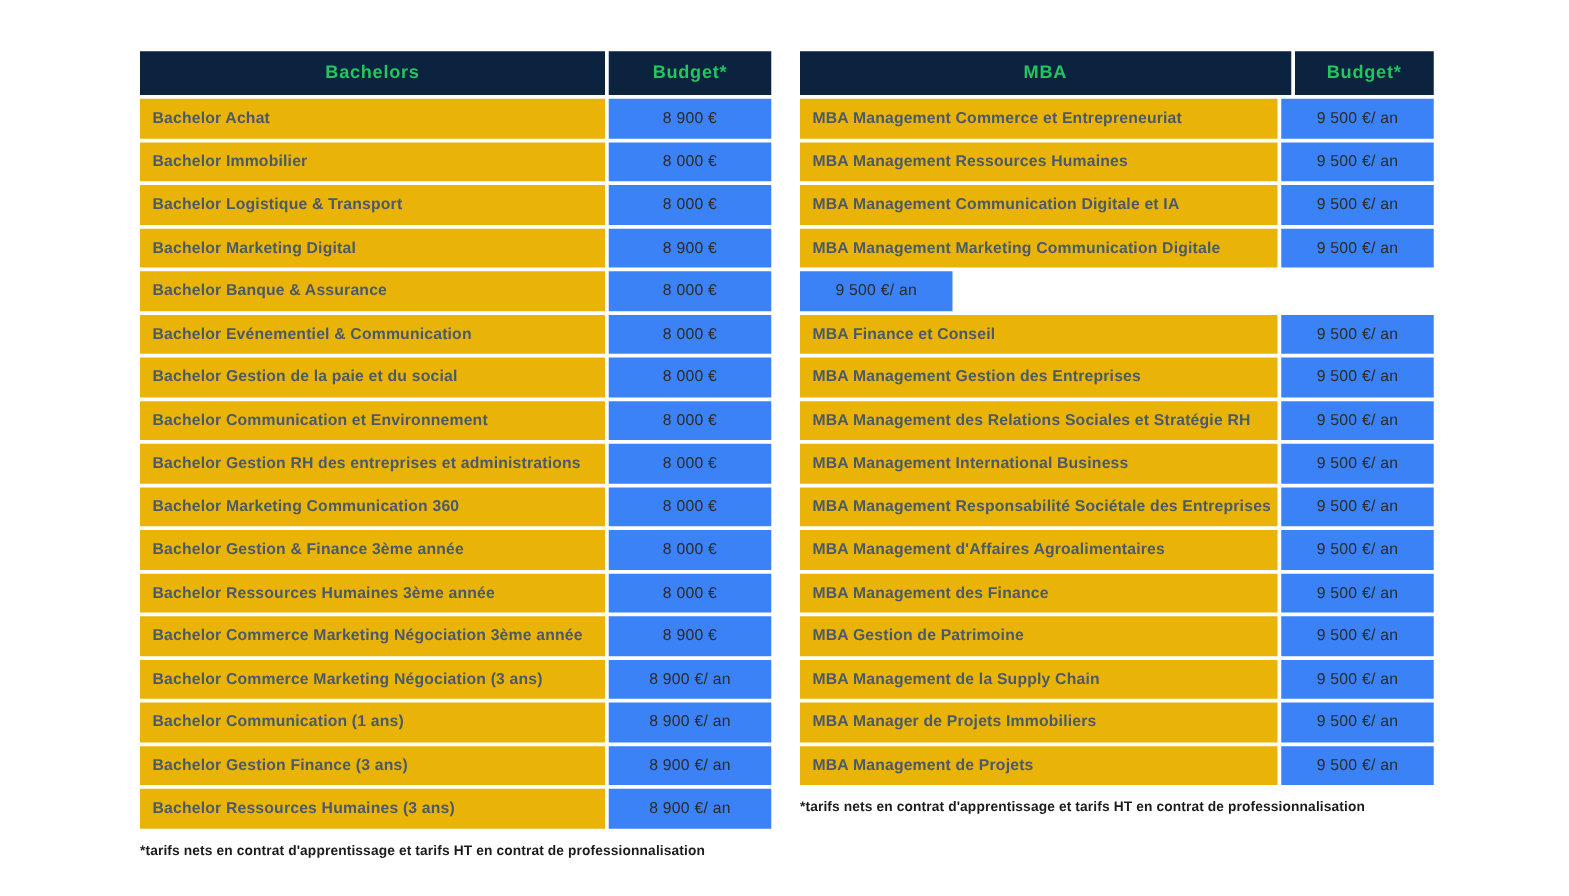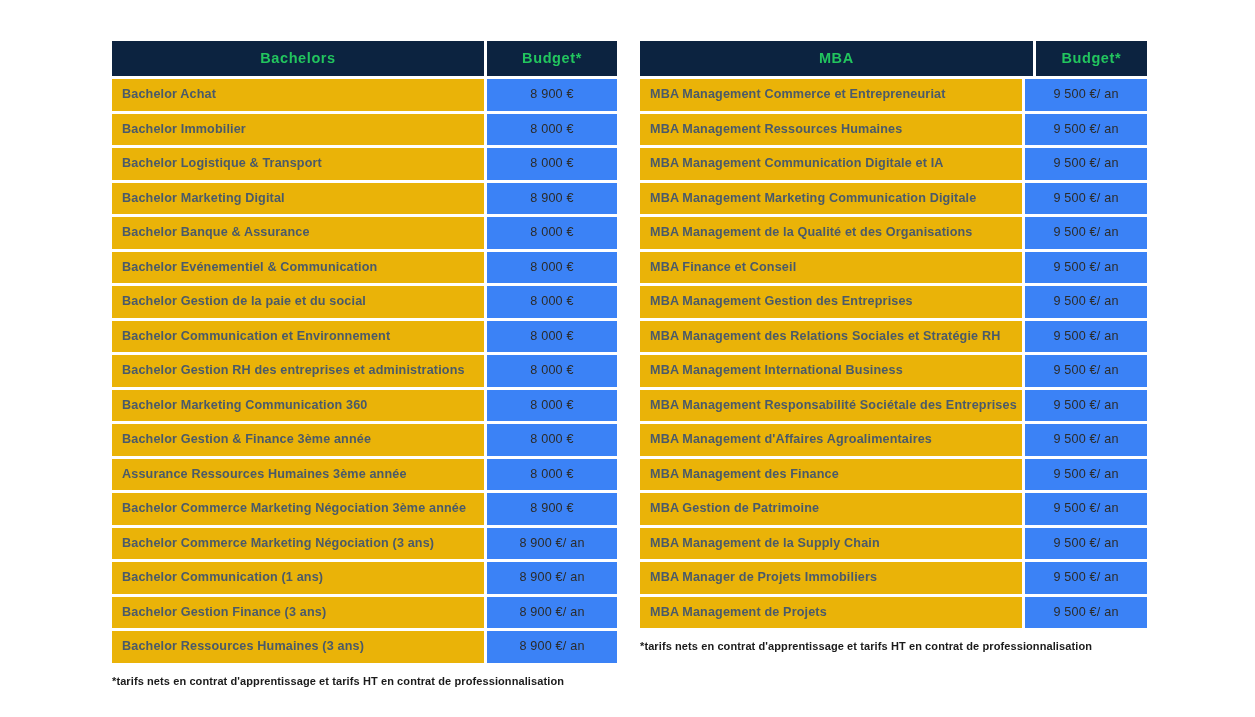--- a/index.html
+++ b/index.html
@@ -168,21 +168,21 @@
           </div>
           <div class="row">
             <div class="cell name-col">Bachelor Marketing Communication 360</div>
             <div class="cell budget-col">8 000 €</div>
           </div>
           <div class="row">
             <div class="cell name-col">Bachelor Gestion &amp; Finance 3ème année</div>
             <div class="cell budget-col">8 000 €</div>
           </div>
           <div class="row">
-            <div class="cell name-col">Assurance Ressources Humaines 3ème année</div>
+            <div class="cell name-col">Bachelor Ressources Humaines 3ème année</div>
             <div class="cell budget-col">8 000 €</div>
           </div>
           <div class="row">
             <div class="cell name-col">Bachelor Commerce Marketing Négociation 3ème année</div>
             <div class="cell budget-col">8 900 €</div>
           </div>
           <div class="row">
             <div class="cell name-col">Bachelor Commerce Marketing Négociation (3 ans)</div>
             <div class="cell budget-col">8 900 €/ an</div>
           </div>
@@ -218,21 +218,20 @@
           </div>
           <div class="row">
             <div class="cell name-col">MBA Management Communication Digitale et IA</div>
             <div class="cell budget-col">9 500 €/ an</div>
           </div>
           <div class="row">
             <div class="cell name-col">MBA Management Marketing Communication Digitale</div>
             <div class="cell budget-col">9 500 €/ an</div>
           </div>
           <div class="row">
-            <div class="cell name-col">MBA Management de la Qualité et des Organisations</div>
             <div class="cell budget-col">9 500 €/ an</div>
           </div>
           <div class="row">
             <div class="cell name-col">MBA Finance et Conseil</div>
             <div class="cell budget-col">9 500 €/ an</div>
           </div>
           <div class="row">
             <div class="cell name-col">MBA Management Gestion des Entreprises</div>
             <div class="cell budget-col">9 500 €/ an</div>
           </div>

